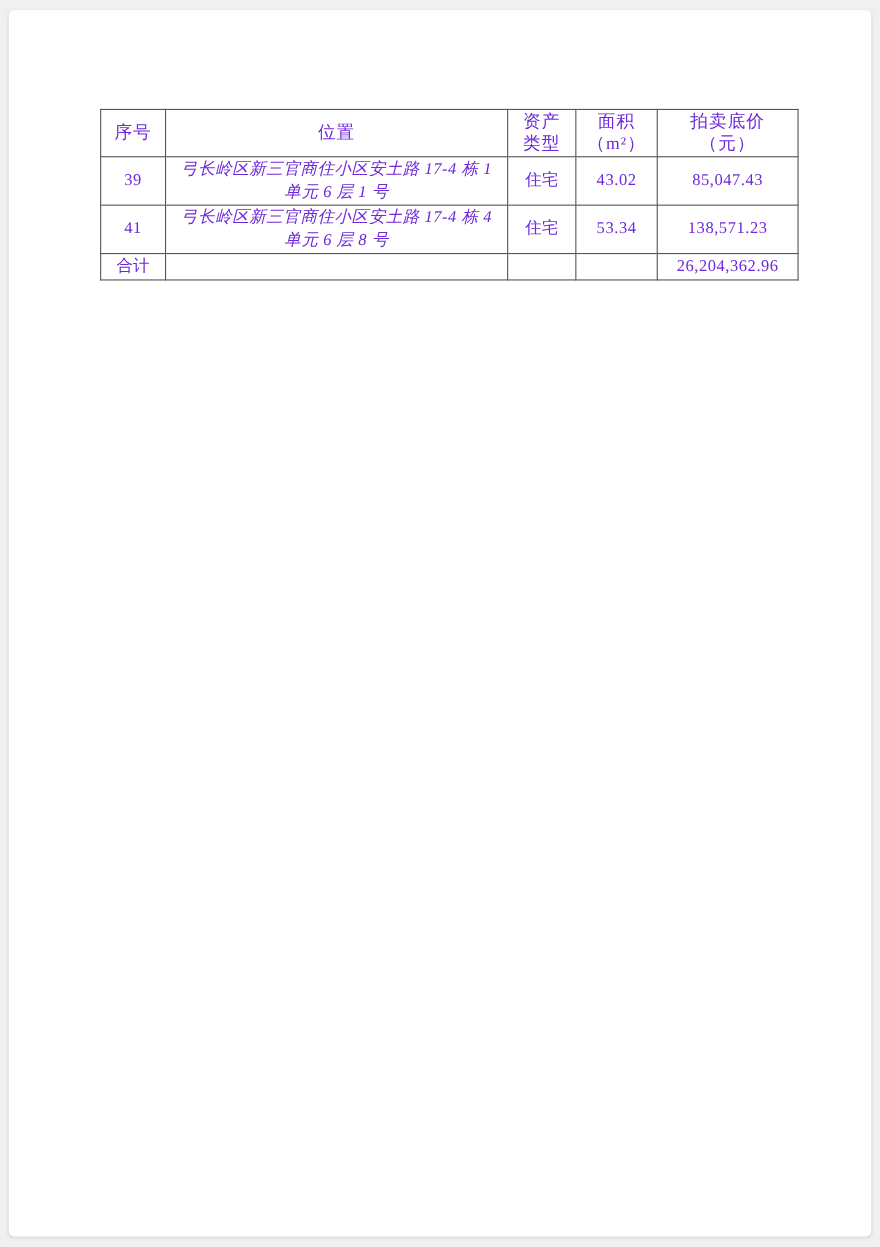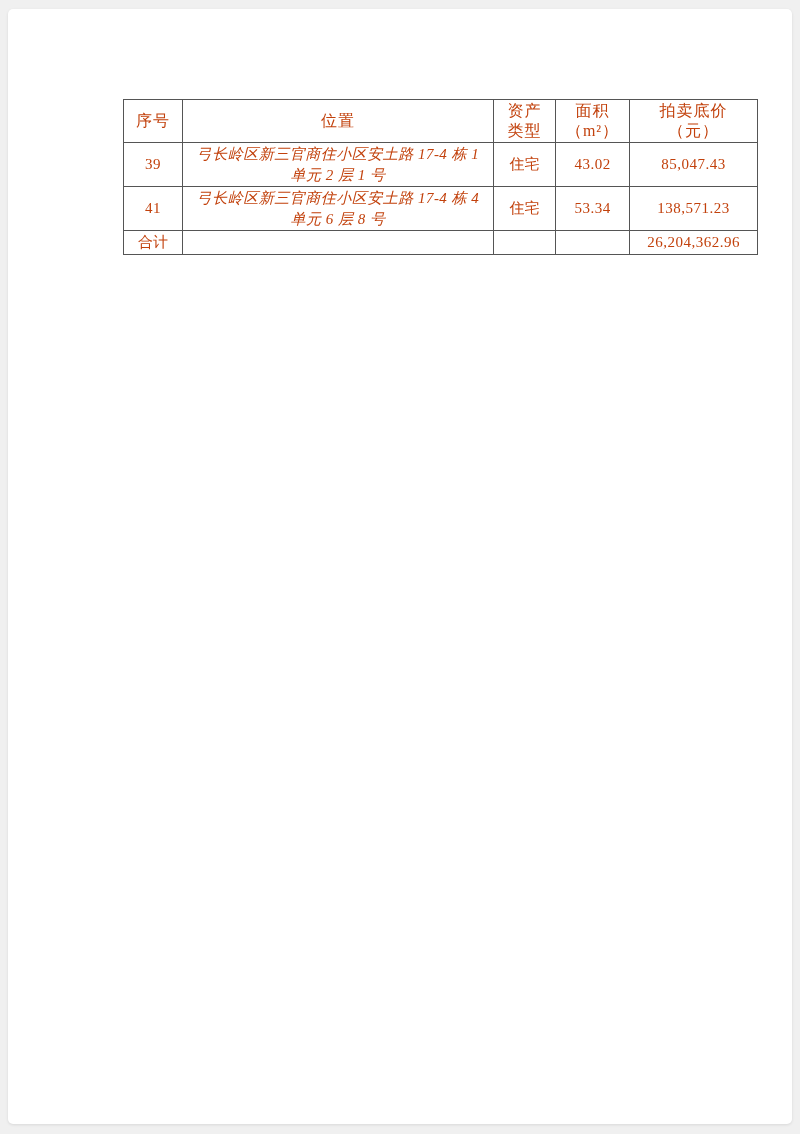--- a/index.html
+++ b/index.html
@@ -20,22 +20,21 @@
     background: #ffffff;
     border-radius: 5px;
     box-shadow: 0 1px 3px rgba(0,0,0,0.10);
   }
   table.doc-table {
     position: absolute;
     left: 83px; top: 90px;
     width: 634px;
     border-collapse: collapse;
     table-layout: fixed;
-    color: #c2410c;
-    margin-left: 32px;
+    color: #6d28d9;
   }
   .doc-table th, .doc-table td {
     border: 1px solid #555555;
     text-align: center;
     vertical-align: middle;
     padding: 1px 2px;
   }
   .doc-table thead th {
     height: 42px;
     font-size: 16px;
@@ -87,21 +86,21 @@
             <span>拍卖底价</span><br>
             <span>（元）</span>
           </th>
         </tr>
       </thead>
       <tbody>
         <tr>
           <td class="num">39</td>
           <td class="loc-cell">
             <span>弓长岭区新三官商住小区安土路 17-4 栋 1</span><br>
-            <span>单元 2 层 1 号</span>
+            <span>单元 6 层 1 号</span>
           </td>
           <td>住宅</td>
           <td class="num">43.02</td>
           <td class="num">85,047.43</td>
         </tr>
         <tr>
           <td class="num">41</td>
           <td class="loc-cell">
             <span>弓长岭区新三官商住小区安土路 17-4 栋 4</span><br>
             <span>单元 6 层 8 号</span>

